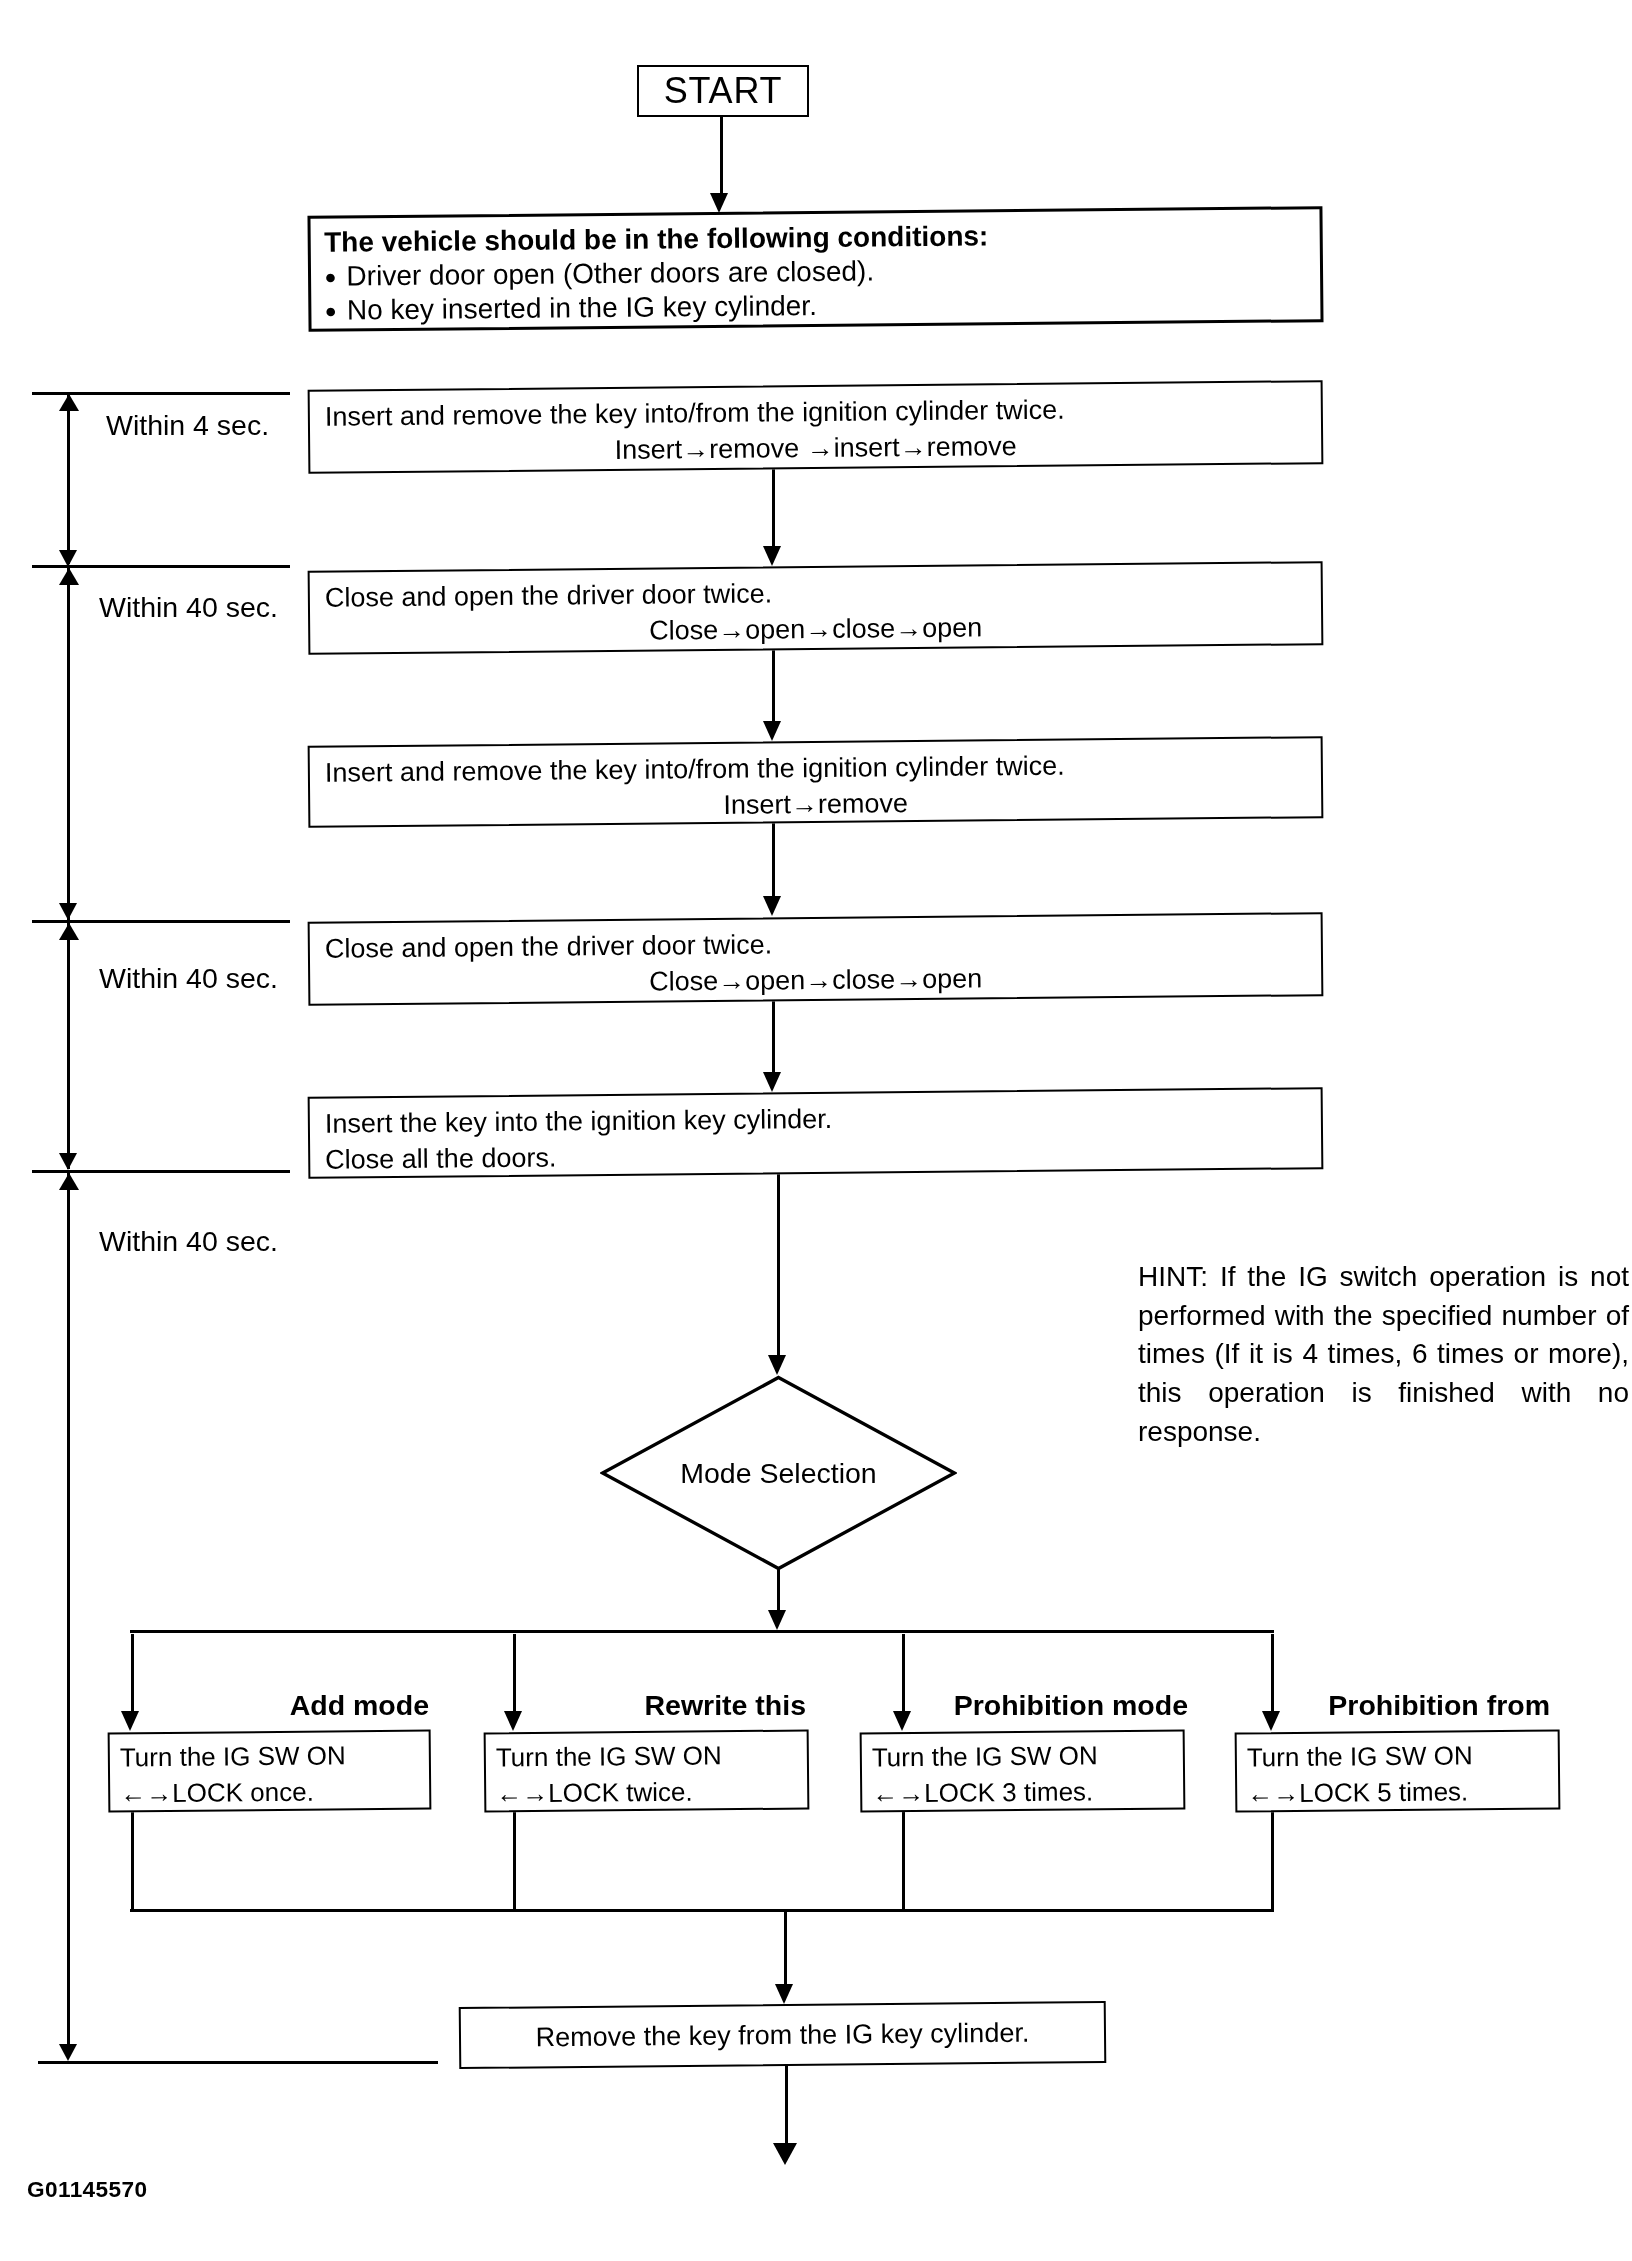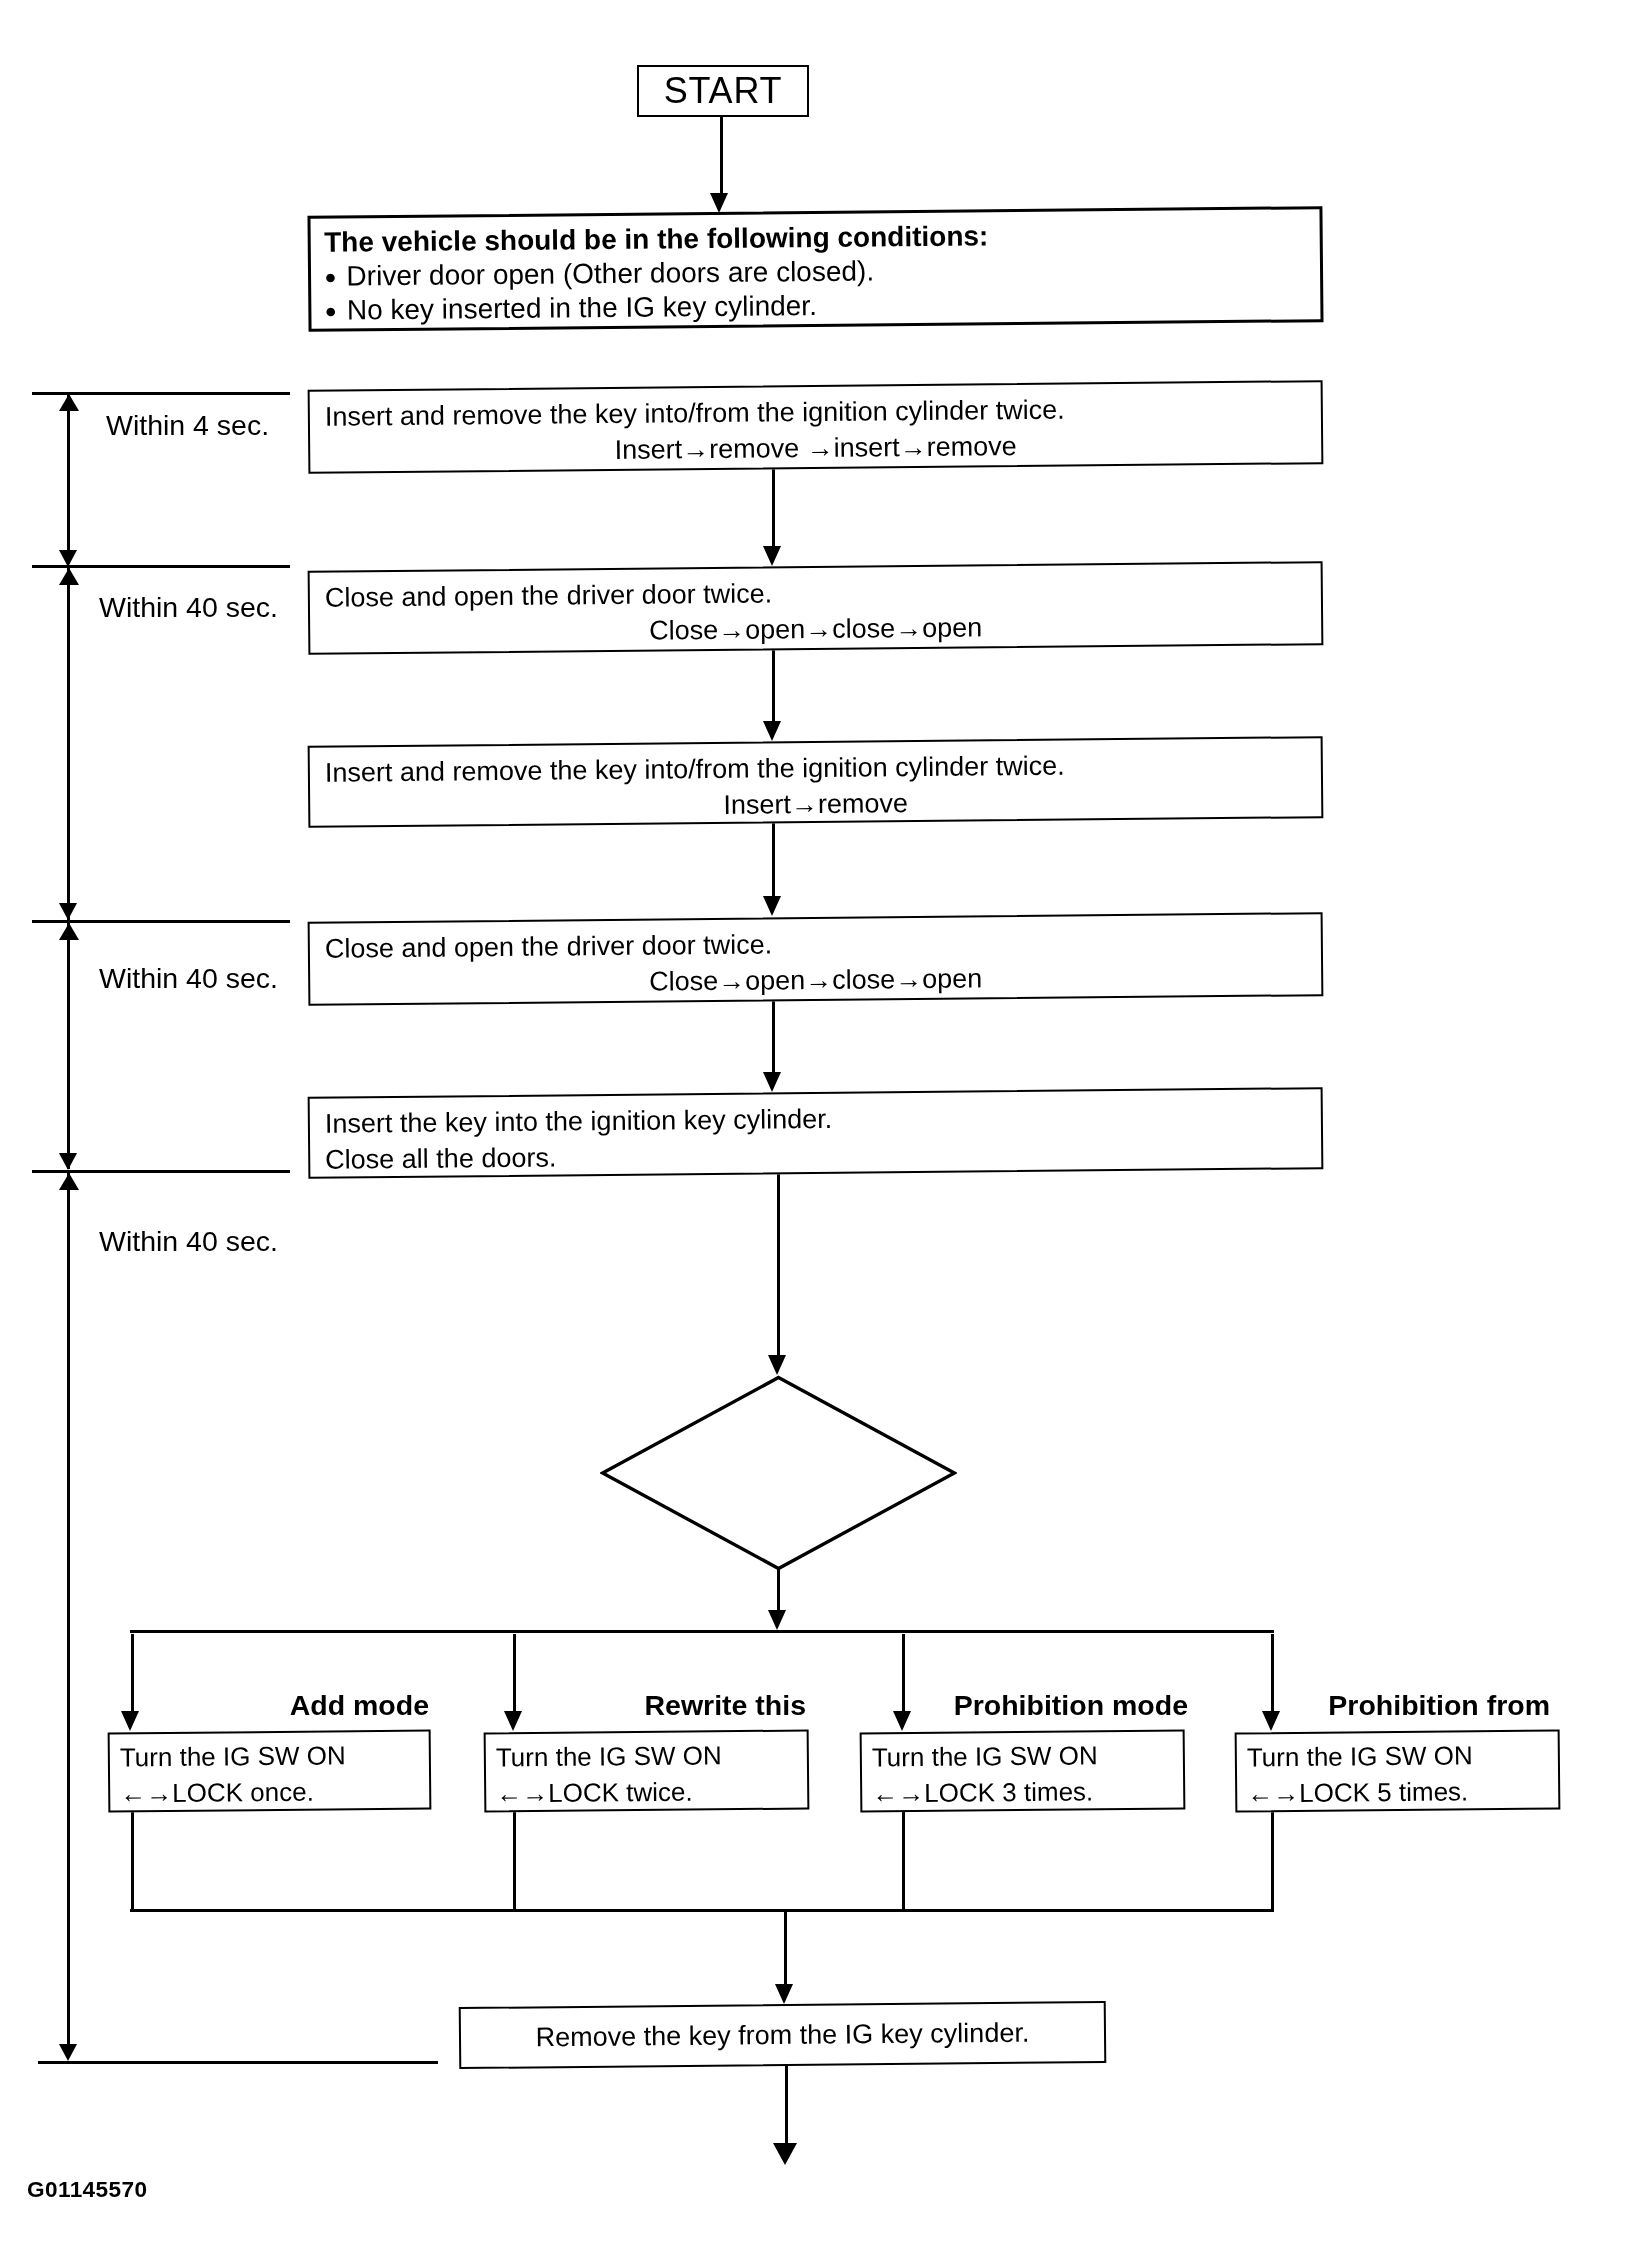--- a/index.html
+++ b/index.html
@@ -105,20 +105,21 @@
   <div class="vl" style="left:67px;top:1173px;height:871px;"></div>
   <div class="ah-u" style="left:59px;top:1173px;"></div>
   <div class="ah-d small" style="left:59px;top:2044px;"></div>
   <div class="hl" style="left:38px;top:2061px;width:400px;height:3.4px;"></div>
 
   <div class="timer-label" style="left:106px;top:409px;">Within 4 sec.</div>
   <div class="timer-label" style="left:99px;top:591px;">Within 40 sec.</div>
   <div class="timer-label" style="left:99px;top:962px;">Within 40 sec.</div>
   <div class="timer-label" style="left:99px;top:1225px;">Within 40 sec.</div>
 
+  <div class="hint" id="hint-mode">HINT: If the IG switch operation is not performed with the specified number of times (If it is 4 times, 6 times or more), this operation is finished with no response.</div>
 
   <div class="box" id="start-box">
     <span>START</span>
   </div>
 
   <div class="box skew" id="cond-box">
     <div class="ttl">The vehicle should be in the following conditions:</div>
     <div class="bullet">
         <span>Driver door open (Other doors are closed).</span>
       </div>
@@ -148,20 +149,21 @@
   </div>
 
   <div class="box skew stepbox" id="step5-box">
     <div>Insert the key into the ignition key cylinder.</div>
     <div>Close all the doors.</div>
   </div>
 
   <svg id="diamond-wrap" viewBox="0 0 426 234">
     <polygon points="213,3 423,117 213,231 3,117" fill="#ffffff" stroke="#000000" stroke-width="4"></polygon>
   </svg>
+  <div id="diamond-label">Mode Selection</div>
 
   <div class="mode-title" style="left:159px;top:1689px;width:270px;">Add mode</div>
   <div class="mode-title" style="left:536px;top:1689px;width:270px;">Rewrite this</div>
   <div class="mode-title" style="left:876px;top:1689px;width:312px;">Prohibition mode</div>
   <div class="mode-title" style="left:1238px;top:1689px;width:312px;">Prohibition from</div>
 
   <div class="box skew modebox" style="left:108px;width:323px;">
     <div>Turn the IG SW ON</div>
     <div>←→LOCK once.</div>
   </div>

